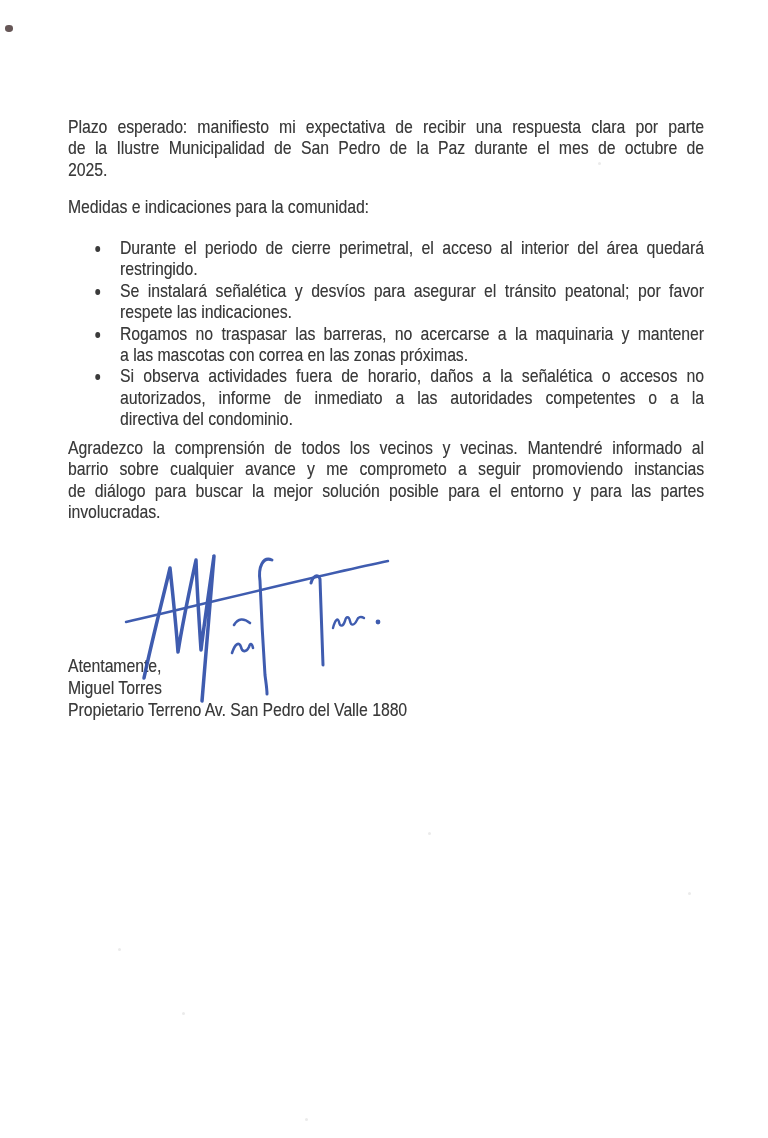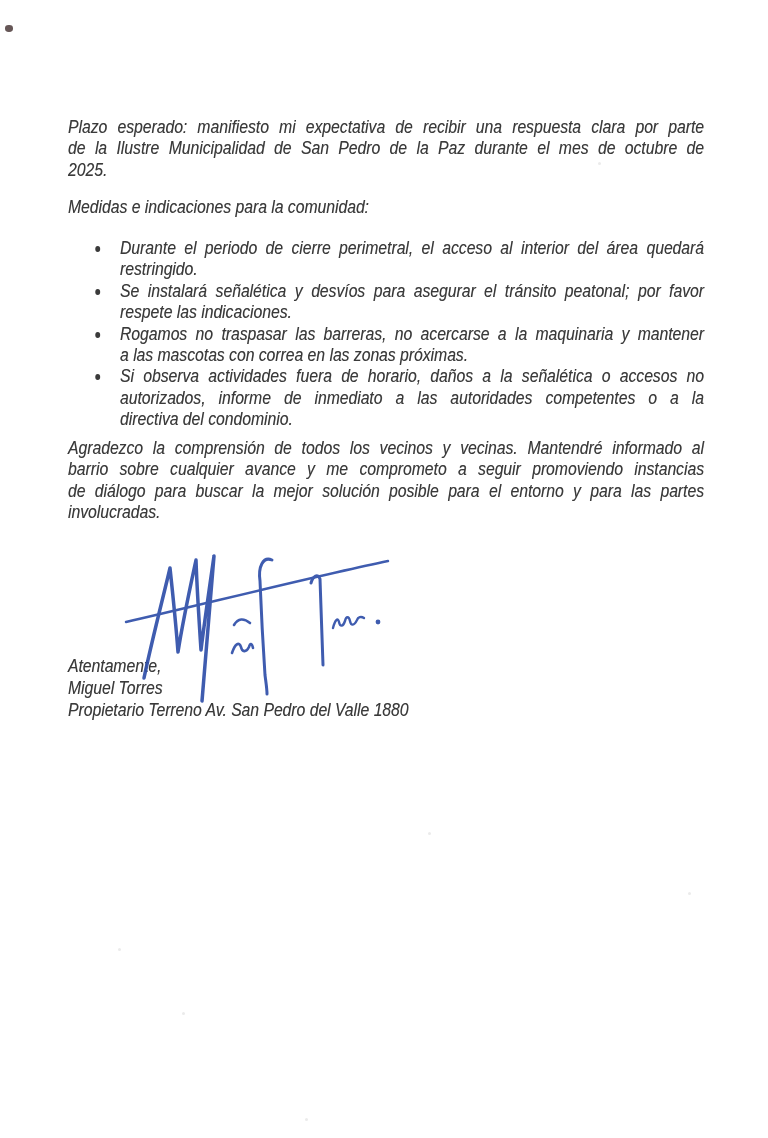--- a/index.html
+++ b/index.html
@@ -2,21 +2,20 @@
 <html><head>
 <meta charset="utf-8">
 <style>
   html,body { margin:0; padding:0; background:#ffffff; }
   .page {
     position:relative;
     width:768px; height:1138px;
     background:#ffffff;
     overflow:hidden;
     font-family:"Liberation Sans", sans-serif;
-    font-style:italic;
   }
   
   .textcol {
     position:absolute; left:68px; top:116px;
     width:770px;
     transform:scaleX(0.826);
     transform-origin:left top;
     font-size:19px; line-height:21.4px;
     color:#3a3a3a;
     text-shadow:0.3px 0.3px 0.6px rgba(55,55,55,0.45);

